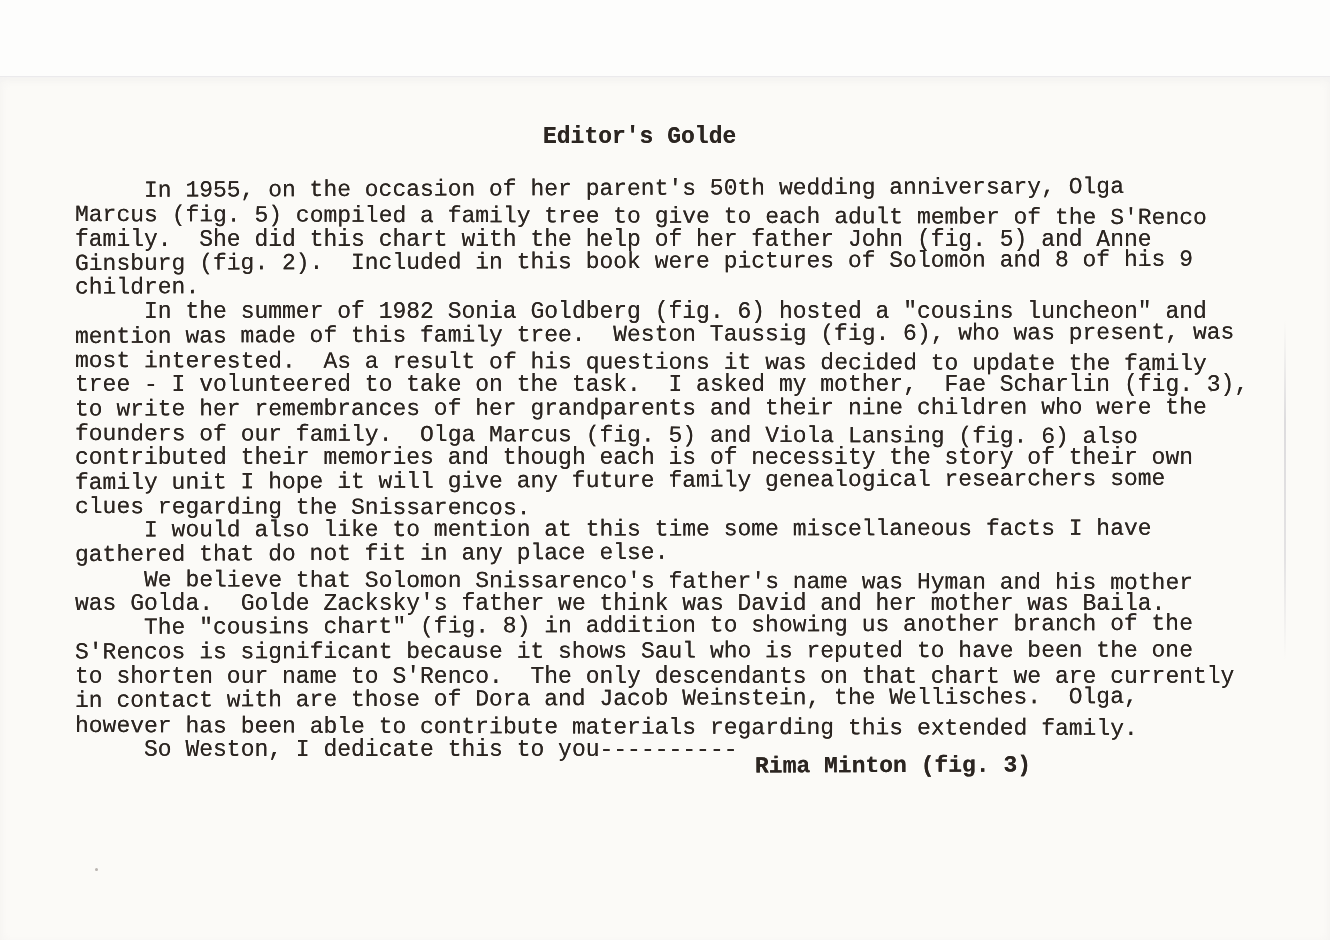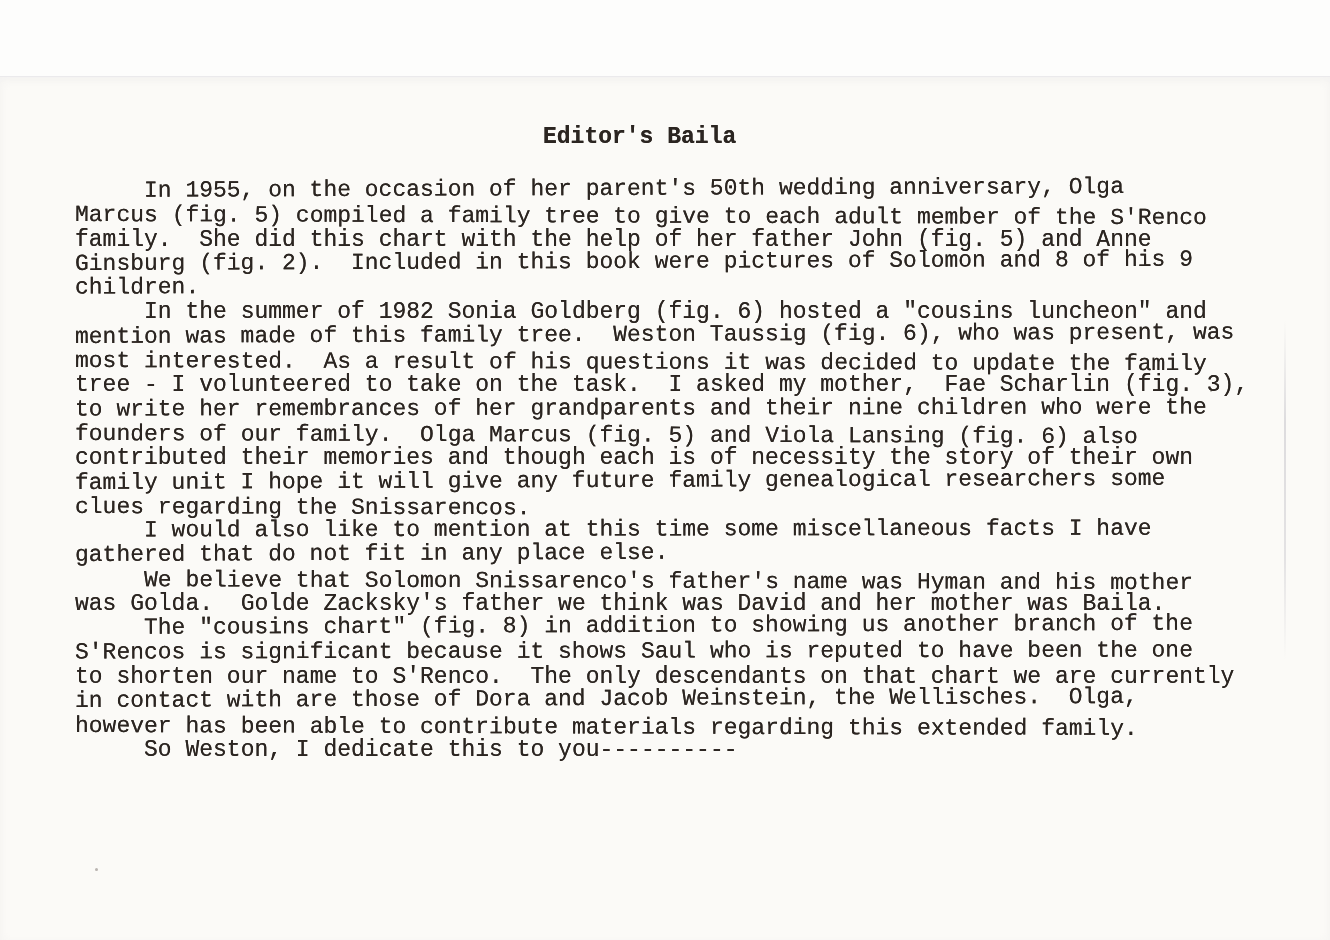--- a/index.html
+++ b/index.html
@@ -89,17 +89,18 @@
 </style>
 </head>
 <body>
 
 <div class="scan">
   <div class="paper"></div>
   <div class="crease"></div>
   <div class="speck" style="left:95px; top:868px; width:3px; height:3px;"></div>
   <div class="speck" style="left:1210px; top:390px; width:2px; height:2px;"></div>
 
-  <div class="doc-title">Editor's Baila</div>
+  <div class="doc-title">Editor's Golde</div>
 
   <div class="doc-body"><div class="line">     In 1955, on the occasion of her parent's 50th wedding anniversary, Olga</div><div class="line">Marcus (fig. 5) compiled a family tree to give to each adult member of the S'Renco</div><div class="line">family.  She did this chart with the help of her father John (fig. 5) and Anne</div><div class="line">Ginsburg (fig. 2).  Included in this book were pictures of Solomon and 8 of his 9</div><div class="line">children.</div><div class="line">     In the summer of 1982 Sonia Goldberg (fig. 6) hosted a "cousins luncheon" and</div><div class="line">mention was made of this family tree.  Weston Taussig (fig. 6), who was present, was</div><div class="line">most interested.  As a result of his questions it was decided to update the family</div><div class="line">tree - I volunteered to take on the task.  I asked my mother,  Fae Scharlin (fig. 3),</div><div class="line">to write her remembrances of her grandparents and their nine children who were the</div><div class="line">founders of our family.  Olga Marcus (fig. 5) and Viola Lansing (fig. 6) also</div><div class="line">contributed their memories and though each is of necessity the story of their own</div><div class="line">family unit I hope it will give any future family genealogical researchers some</div><div class="line">clues regarding the Snissarencos.</div><div class="line">     I would also like to mention at this time some miscellaneous facts I have</div><div class="line">gathered that do not fit in any place else.</div><div class="line">     We believe that Solomon Snissarenco's father's name was Hyman and his mother</div><div class="line">was Golda.  Golde Zacksky's father we think was David and her mother was Baila.</div><div class="line">     The "cousins chart" (fig. 8) in addition to showing us another branch of the</div><div class="line">S'Rencos is significant because it shows Saul who is reputed to have been the one</div><div class="line">to shorten our name to S'Renco.  The only descendants on that chart we are currently</div><div class="line">in contact with are those of Dora and Jacob Weinstein, the Wellisches.  Olga,</div><div class="line">however has been able to contribute materials regarding this extended family.</div><div class="line">     So Weston, I dedicate this to you----------</div></div>
 
+  <div class="signature">Rima Minton (fig. 3)</div>
 </div>
 
 </body></html>

